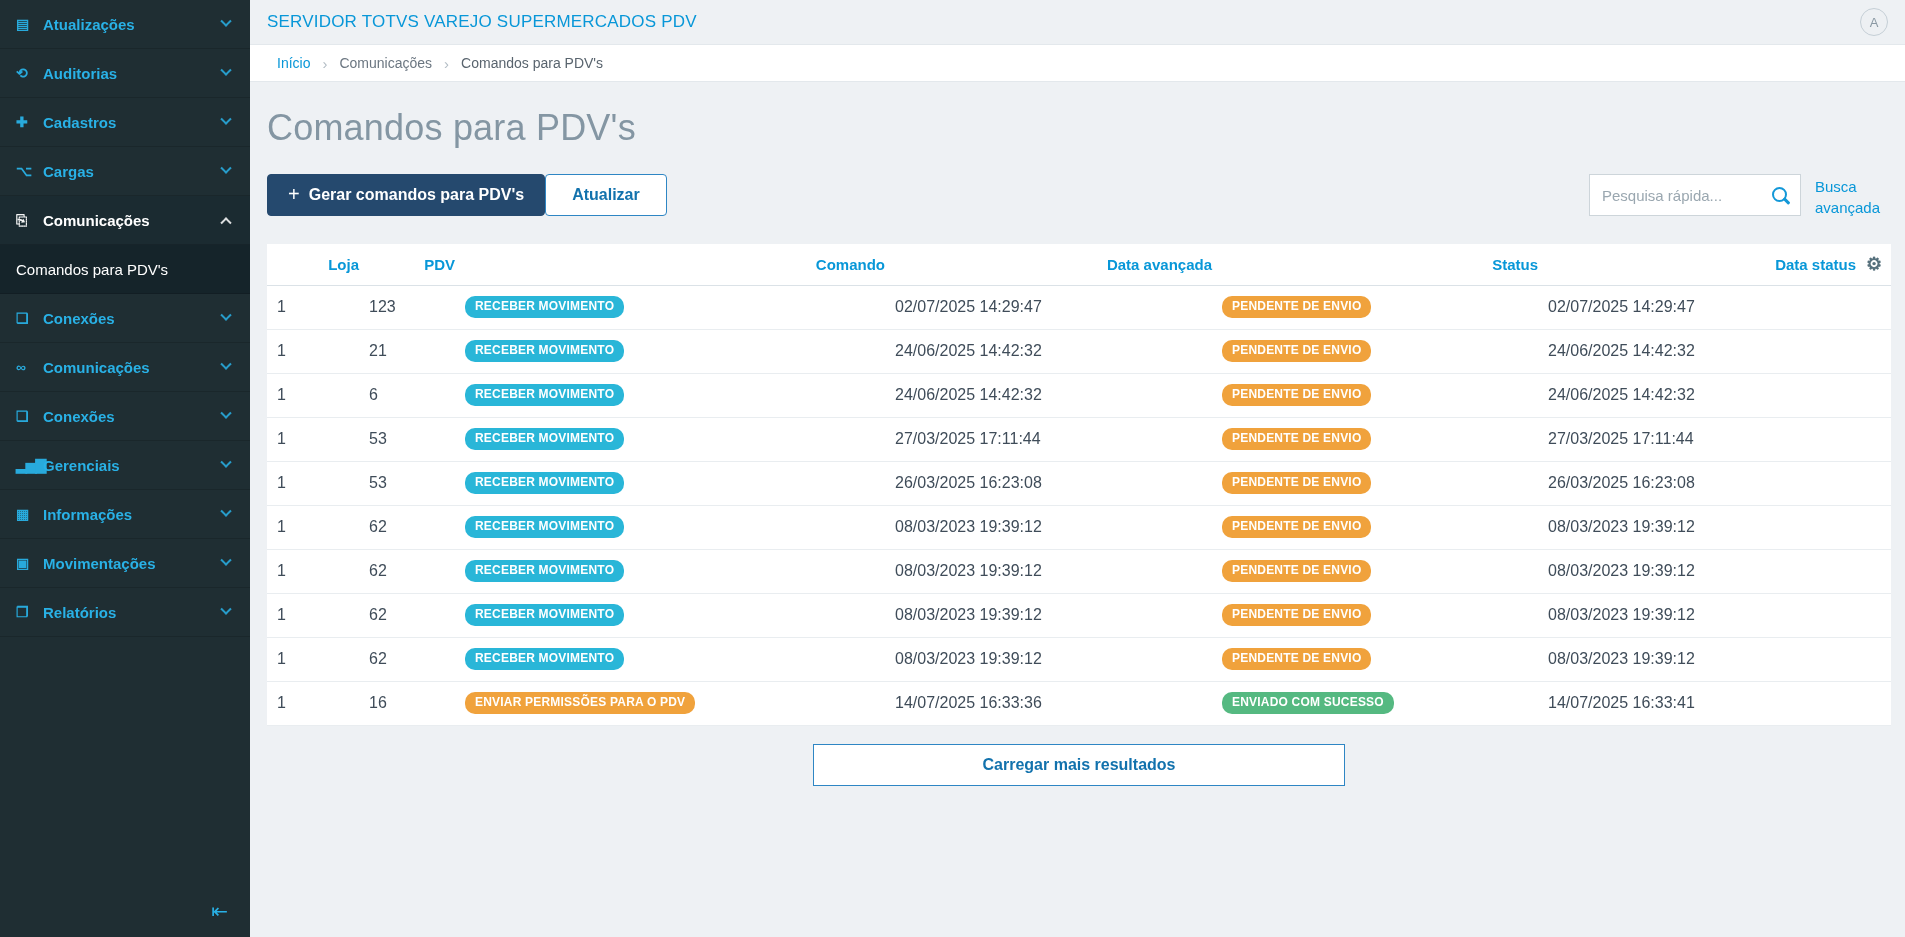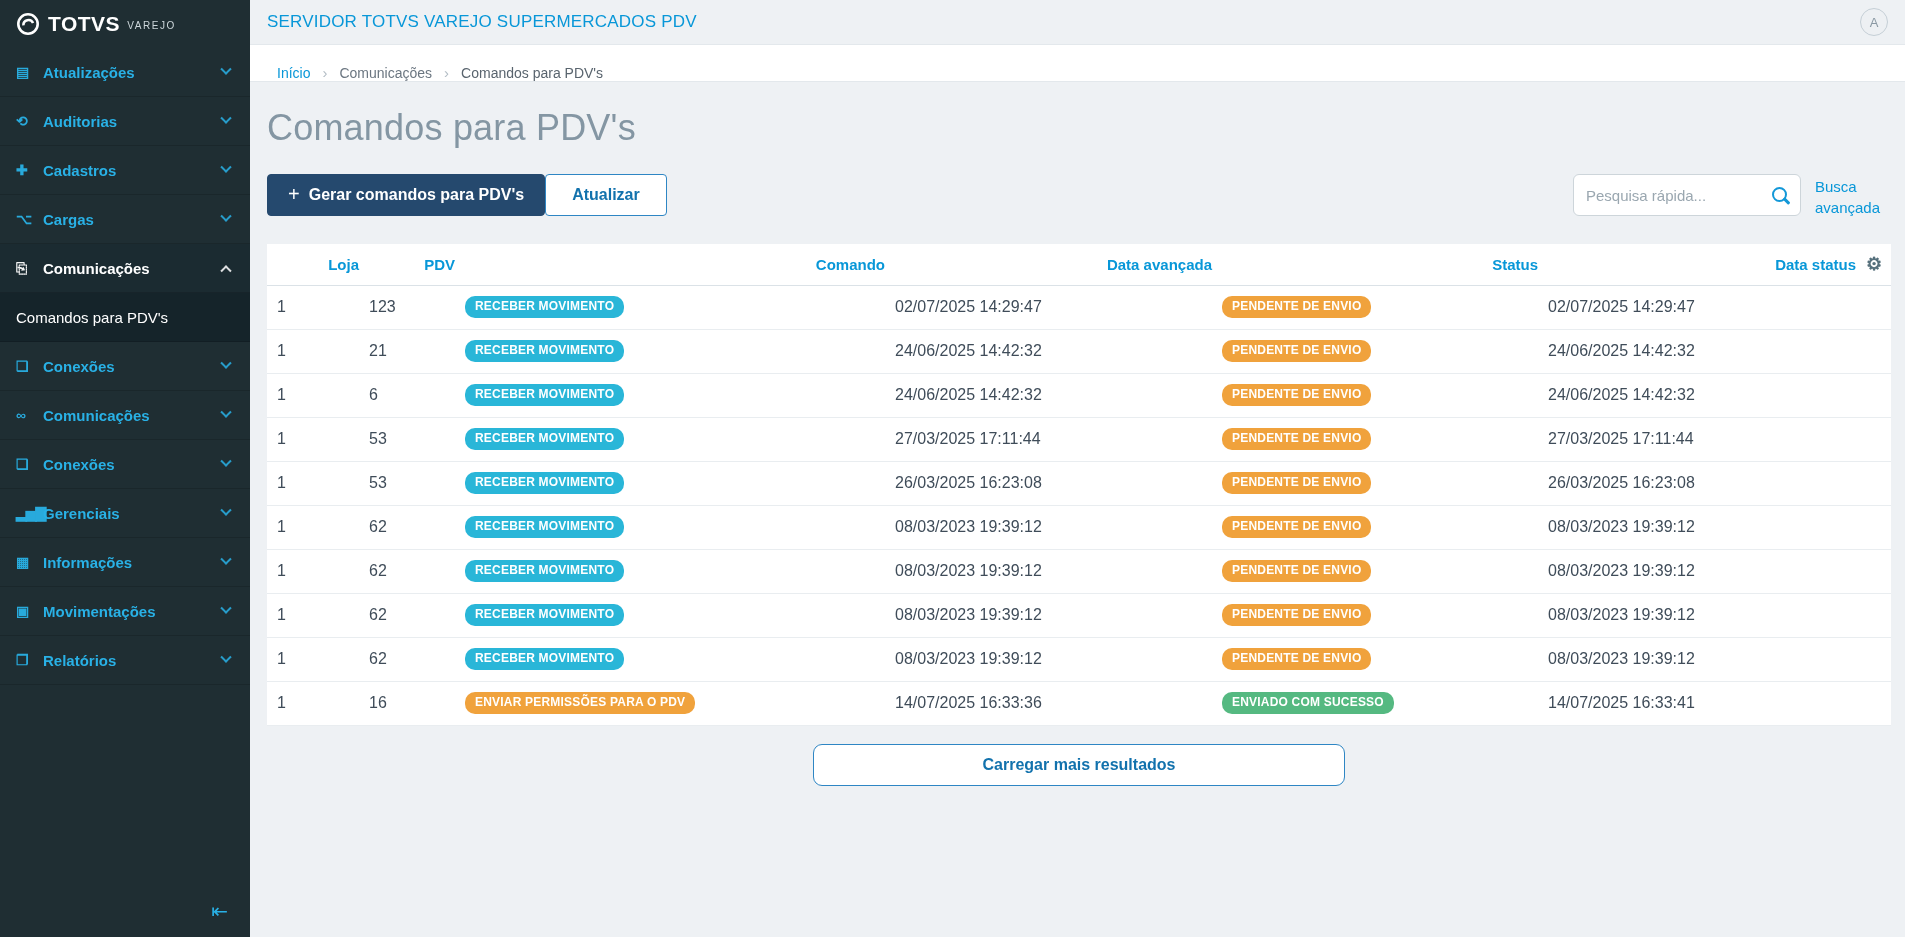--- a/index.html
+++ b/index.html
@@ -36,38 +36,38 @@
   .sidebar-foot{margin-top:auto;height:52px;display:flex;align-items:center;justify-content:flex-end;padding:0 22px}
   .collapse{color:var(--sidebar-link);font-size:20px;cursor:pointer;line-height:1}
 
   
   .main{flex:1;display:flex;flex-direction:column;min-width:0}
   .topbar{height:44px;display:flex;align-items:center;padding:0 17px;flex:0 0 44px}
   .server-title{color:var(--accent);font-size:17px;font-weight:400;letter-spacing:.2px}
   .avatar{margin-left:auto;width:28px;height:28px;border-radius:50%;border:1px solid #c5cfd6;background:#edf0f3;
     color:#8a98a3;font-size:13px;display:flex;align-items:center;justify-content:center;cursor:pointer;font-family:inherit}
   .breadcrumb-bar{height:38px;background:#fff;border-top:1px solid #e3e8ec;border-bottom:1px solid #e3e8ec;
-    display:flex;align-items:flex-end;padding:0 27px;font-size:14px;flex:0 0 38px}
+    display:flex;align-items:center;padding:0 27px;font-size:14px;flex:0 0 38px}
   .bc-item{color:#6b7681;cursor:pointer}
   .bc-item.first{color:var(--accent)}
   .bc-item.last{color:#59646e;cursor:default}
   .bc-sep{color:#b3bdc5;margin:0 12px;font-size:15px}
 
   .content{padding:0 14px 0 17px}
   .page-title{margin-top:25px;font-size:36px;font-weight:400;color:#8496a3;letter-spacing:.2px}
 
   .toolbar{margin-top:25px;display:flex;align-items:flex-start}
   .btn{height:42px;border-radius:4px;font-family:inherit;font-size:16px;font-weight:600;cursor:pointer}
   .btn-primary{background:var(--primary-button-bg);color:#fff;border:1px solid var(--primary-button-bg);
     padding:0 20px;display:flex;align-items:center}
   .plus{font-size:20px;font-weight:400;margin-right:9px;margin-top:-2px}
   .btn-outline{background:#fff;border:1px solid #2e86c4;color:#1272ad}
   .refresh{margin-left:0;padding:0 26px}
   .toolbar-right{margin-left:auto;display:flex;align-items:flex-start}
-  .search-box{position:relative;width:228px;height:42px;border:1px solid #cdd5da;border-radius:6px;background:#fff}
+  .search-box{position:relative;width:212px;height:42px;border:1px solid #cdd5da;border-radius:0;background:#fff}
   .search-box input{border:none;outline:none;width:100%;height:100%;padding:0 40px 0 12px;font-size:15px;
     color:#39444e;background:transparent;font-family:inherit;border-radius:4px}
   .search-box input::placeholder{color:#9aa7b0}
   .search-icon{position:absolute;right:9px;top:11px;width:20px;height:20px;cursor:pointer}
   .search-icon::before{content:"";position:absolute;width:11px;height:11px;border:2px solid #1398d8;border-radius:50%;left:1px;top:1px}
   .search-icon::after{content:"";position:absolute;width:3px;height:8px;background:#1398d8;transform:rotate(-45deg);left:14px;top:11px;border-radius:1px}
   .advanced{margin-left:14px;width:76px;color:var(--accent);font-size:15px;line-height:21px;margin-top:2px;cursor:pointer}
 
   .table-card{margin-top:26px;background:#fff}
   table{width:100%;border-collapse:collapse;table-layout:fixed}
@@ -77,38 +77,28 @@
   .gear{color:#56707c;font-size:18px;cursor:pointer}
   tbody td{height:44px;font-size:16px;color:#3f4c59;padding:0 0 0 10px;border-bottom:1px solid #e9edf0;
     background:#fff;white-space:nowrap;overflow:hidden}
   .badge{display:inline-block;padding:4px 10px;border-radius:10px;color:#fff;font-size:12px;font-weight:700;
     letter-spacing:.2px;line-height:1.15}
   .badge.info{background:var(--badge-info)}
   .badge.warning{background:var(--badge-warning)}
   .badge.success{background:var(--badge-success)}
 
   .load-more-row{display:flex;justify-content:center;margin-top:18px}
-  .load-more{width:532px;height:42px;border-radius:9px}
+  .load-more{width:532px;height:42px;border-radius:0}
 </style>
 </head>
 <body>
 
 <div class="app">
 
   <aside class="sidebar">
-    <div class="logo-row">
-      <span class="logo-mark">
-        <svg width="24" height="24" viewBox="0 0 26 26">
-          <circle cx="13" cy="13" r="10.5" fill="none" stroke="#fff" stroke-width="2.8"></circle>
-          <path d="M8 14.5 A 5.5 5.5 0 0 1 18.5 12" fill="none" stroke="#fff" stroke-width="2.8"></path>
-        </svg>
-      </span>
-      <span class="brand">TOTVS</span>
-      <span class="brand-sub">VAREJO</span>
-    </div>
     <nav class="menu" id="menu">
         <div class="menu-item">
           <span class="mi-icon">▤</span>
           <span class="mi-label">Atualizações</span>
           <span class="chev "></span>
         </div>
         <div class="menu-item">
           <span class="mi-icon">⟲</span>
           <span class="mi-label">Auditorias</span>
           <span class="chev "></span>

